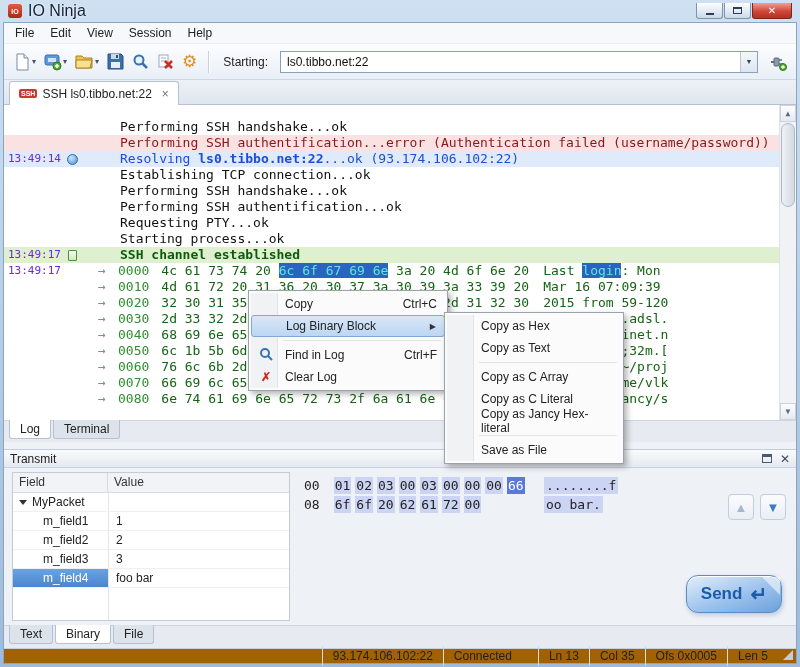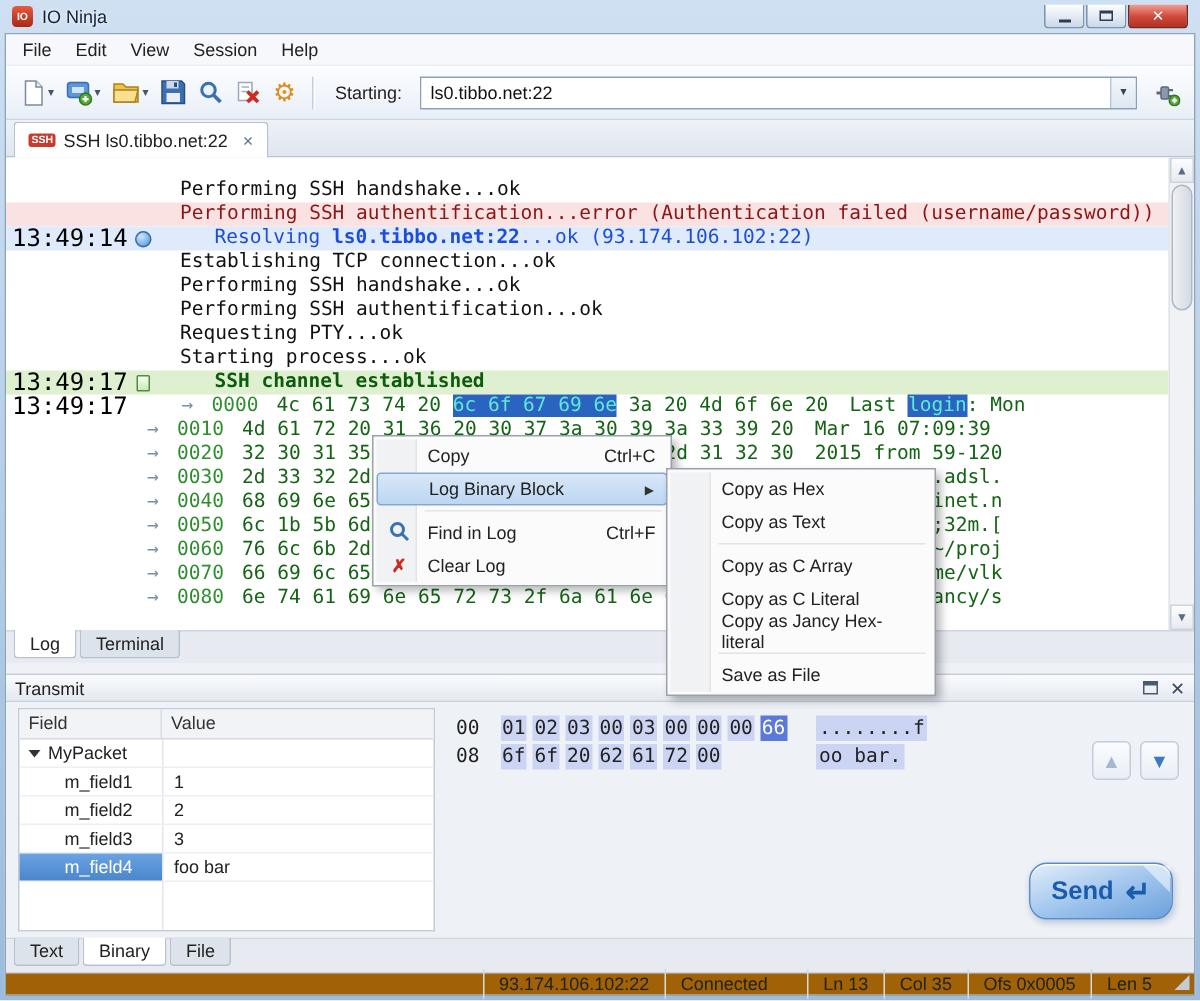--- a/index.html
+++ b/index.html
@@ -1,20 +1,20 @@
 <!DOCTYPE html>
 <html><head>
 <meta charset="utf-8">
 <style>
 *{box-sizing:border-box;margin:0;padding:0}
 html,body{width:800px;height:667px;overflow:hidden}
 body{font-family:"Liberation Sans",sans-serif;font-size:12px;color:#222;background:#fff}
 .window{position:relative;width:800px;height:667px;background:linear-gradient(#cfe0f2,#9dbbdb);padding:0 3px 3px}
 .titlebar{height:22px;display:flex;align-items:center;gap:6px;padding:0 5px}
-.title{font-size:12px;color:#15233a;text-shadow:0 0 3px #fff}
+.title{font-size:16px;color:#15233a;text-shadow:0 0 3px #fff}
 .appicon{width:14px;height:14px;border-radius:3px;background:linear-gradient(#e85a3a,#a82818);color:#fff;font-size:7px;font-weight:bold;display:flex;align-items:center;justify-content:center}
 .winbtns{margin-left:auto;display:flex}
 .wbtn{width:27px;height:16px;border:1px solid #7f93ad;border-top:none;background:linear-gradient(#fdfeff,#ccd9e8);display:flex;align-items:center;justify-content:center;margin-left:1px;border-radius:0 0 3px 3px}
 .wbtn.close{width:40px;background:linear-gradient(#f0a092,#d0473a 55%,#b03322);border-color:#7d251b;color:#fff;font-size:10px}
 .minglyph{width:8px;height:2px;background:#2c3d55;margin-top:6px}
 .maxglyph{width:9px;height:7px;border:1px solid #2c3d55;border-top:2px solid #2c3d55}
 .client{height:642px;display:flex;flex-direction:column;background:#fff;border:1px solid #8aa5c0}
 .menubar{height:21px;display:flex;align-items:center;background:#f6f8fb;padding-left:3px;border-bottom:1px solid #eceff4}
 .mi{padding:2px 8px}
 .toolbar{height:36px;display:flex;align-items:center;gap:2px;padding:0 6px;background:linear-gradient(#fcfdff,#e9eff7);border-bottom:1px solid #cdd6e2}
@@ -25,21 +25,21 @@
 .addr-label{margin:0 4px 0 6px}
 .combo{flex:1;display:flex;height:22px;border:1px solid #8aa0b8;background:#fff;margin:0 6px}
 .combo input{flex:1;border:none;outline:none;font:12px "Liberation Sans",sans-serif;padding:0 6px;color:#111}
 .combo-arrow{width:17px;background:linear-gradient(#f4f7fb,#dde6f0);border-left:1px solid #b8c6d6;display:flex;align-items:center;justify-content:center;font-size:7px;color:#345}
 .tabbar{height:25px;background:linear-gradient(#eef2f7,#dfe6ef);border-bottom:1px solid #b6c2d2;display:flex;align-items:flex-end;padding-left:5px}
 .stab{display:flex;align-items:center;gap:5px;background:#fff;border:1px solid #b6c2d2;border-bottom:none;border-radius:3px 3px 0 0;padding:1px 9px;height:24px;position:relative;top:1px}
 .ssh-badge{background:#c93a2e;color:#fff;font-size:7px;font-weight:bold;padding:1px 2px;border-radius:2px}
 .stab-close{color:#66748a;margin-left:5px;font-size:12px}
 .logarea{position:relative;flex:1;min-height:0;background:#fff;overflow:hidden;font-family:"DejaVu Sans Mono",monospace;font-size:13px;padding:14px 17px 0 0}
 .lrow{display:flex;height:16px;line-height:16px;align-items:center}
-.lts{flex:0 0 58px;padding-left:4px;color:#000000;font-size:16px;white-space:pre}
+.lts{flex:0 0 58px;padding-left:4px;color:#6d28d9;font-size:11px;white-space:pre}
 .licon{flex:0 0 20px;display:flex;justify-content:center;align-items:center}
 .lcontent{white-space:pre;color:#111}
 .plain .lcontent,.err .lcontent,.info .lcontent,.conn .lcontent{padding-left:38px}
 .err{background:#fbe2e2}.err .lcontent{color:#8a1616}
 .info{background:#dfeafb}.info .lcontent{color:#1d4ed8}
 .conn{background:#def0cf}.conn .lcontent{color:#0c5c0c;font-weight:bold}
 .hx .lcontent{padding-left:16px;color:#146414}
 .harrow{display:inline-block;width:20px;color:#7a8fa8}
 .hoff{color:#2f8f2f;margin-right:12px}
 .hsel{background:#2b63c0;color:#5eead4}

